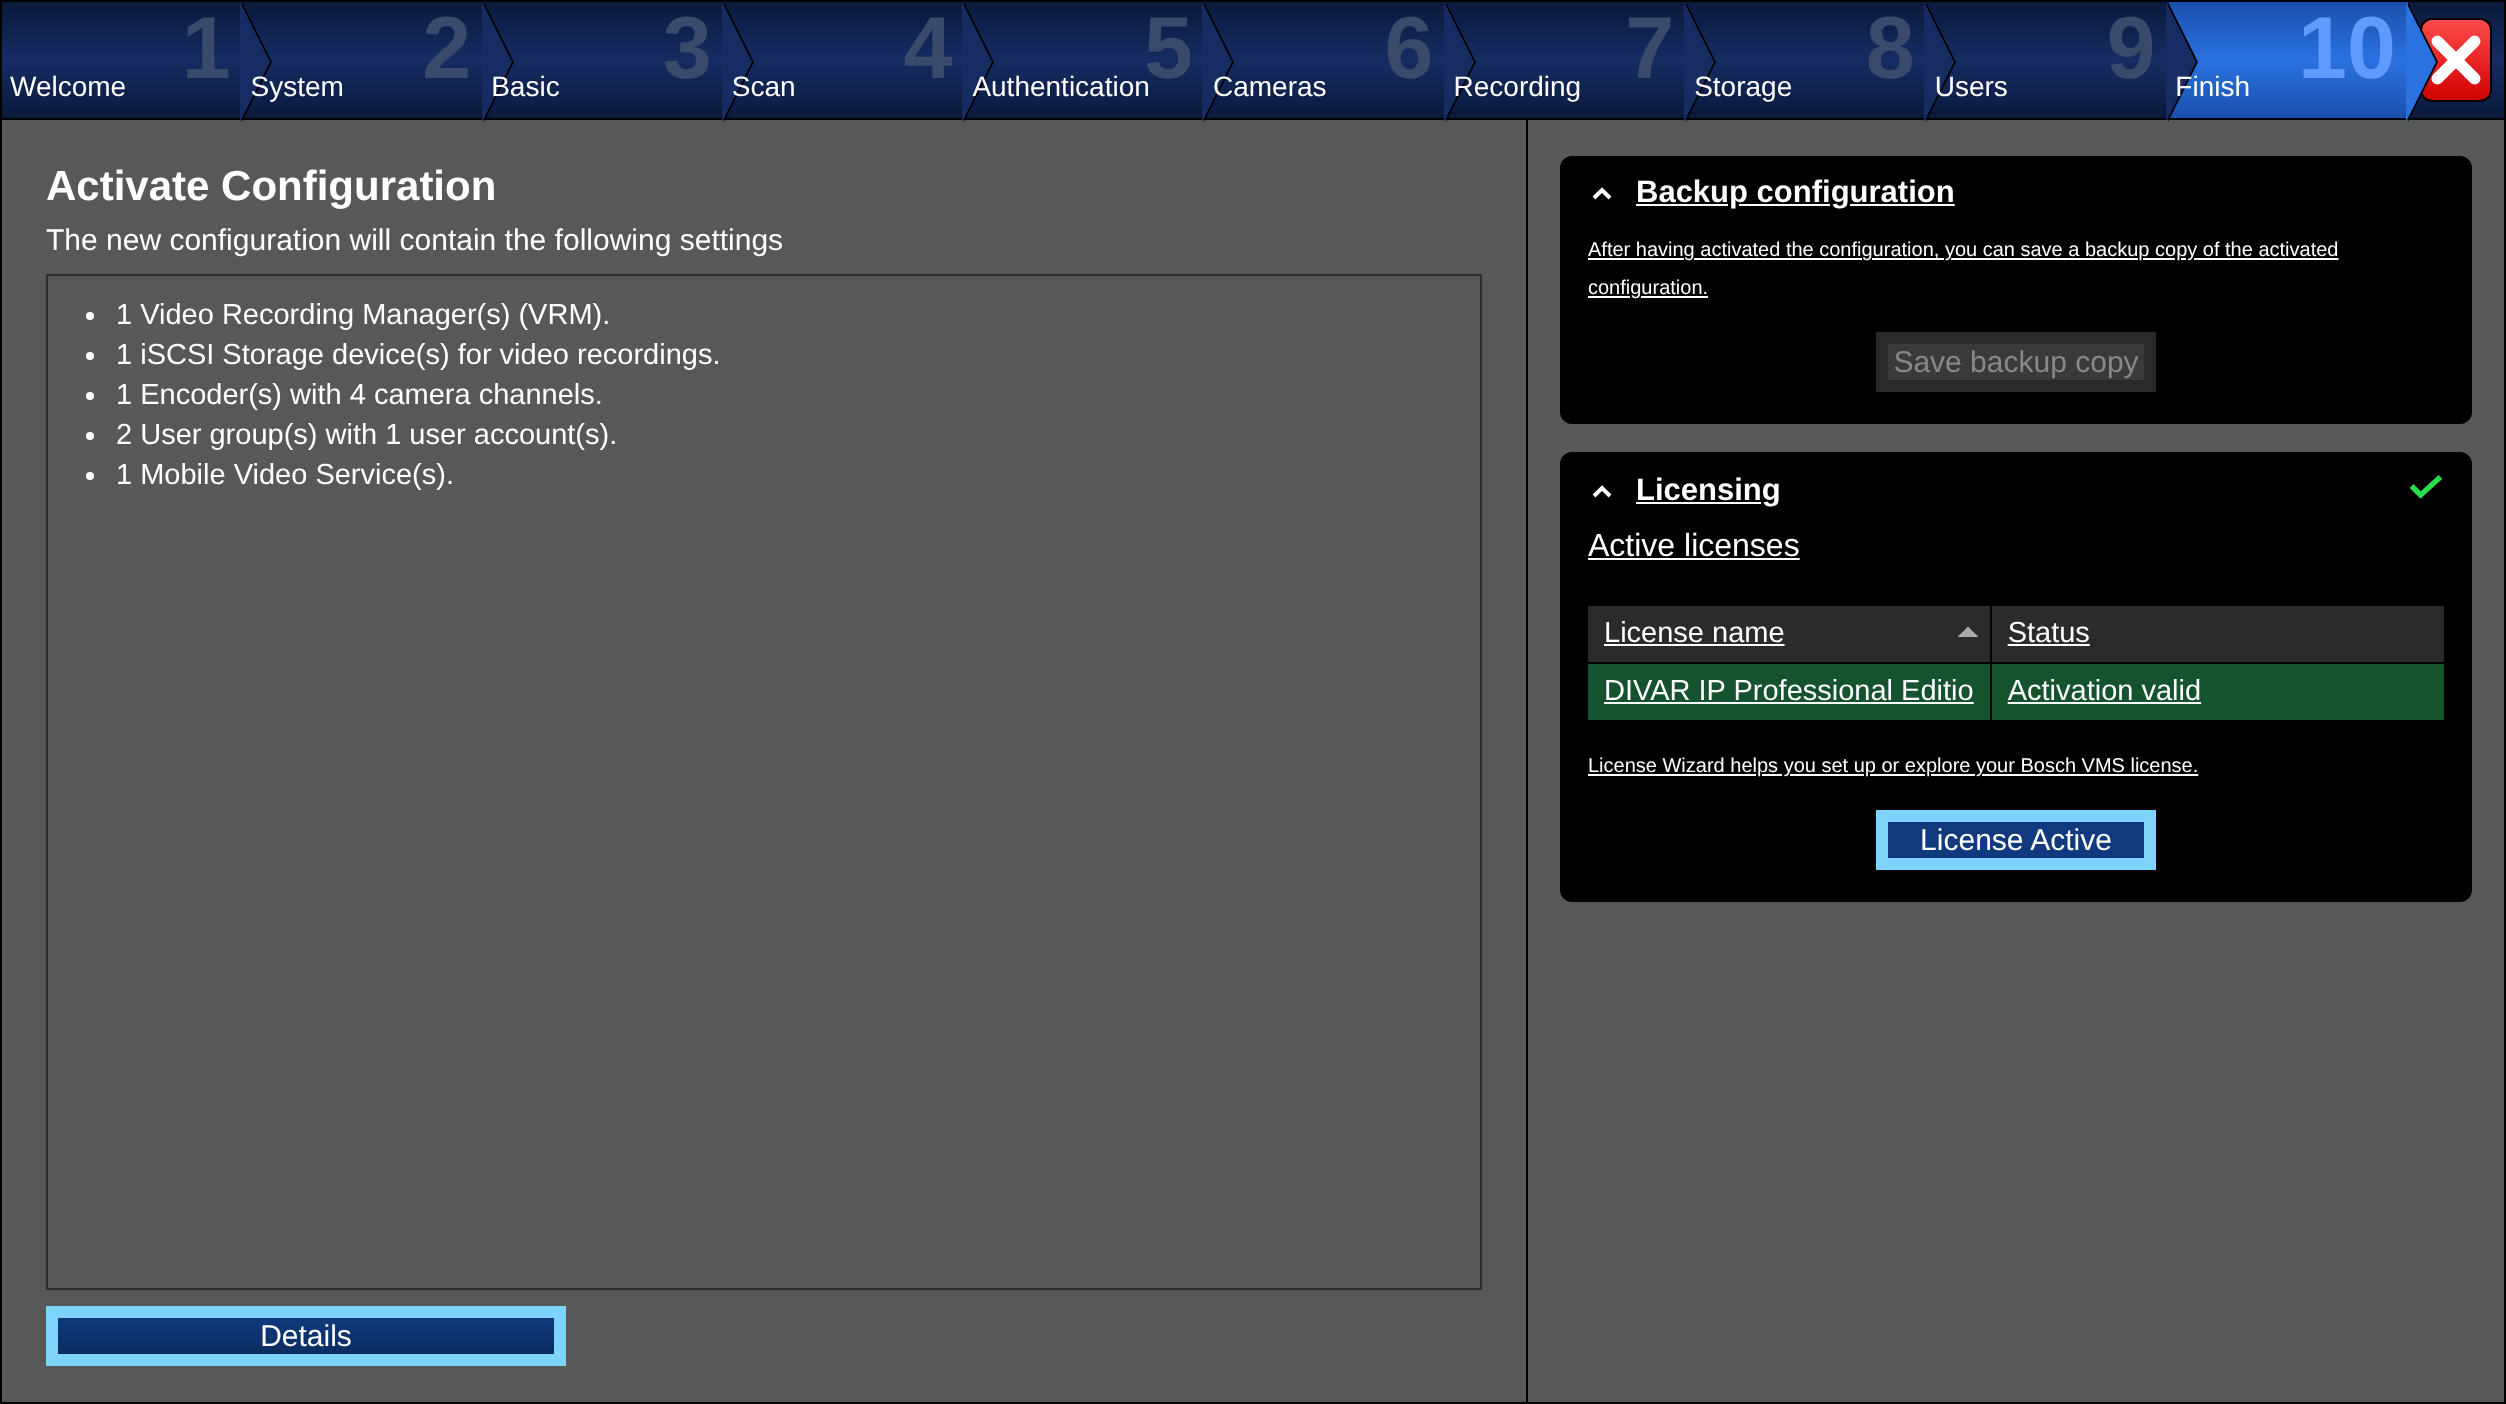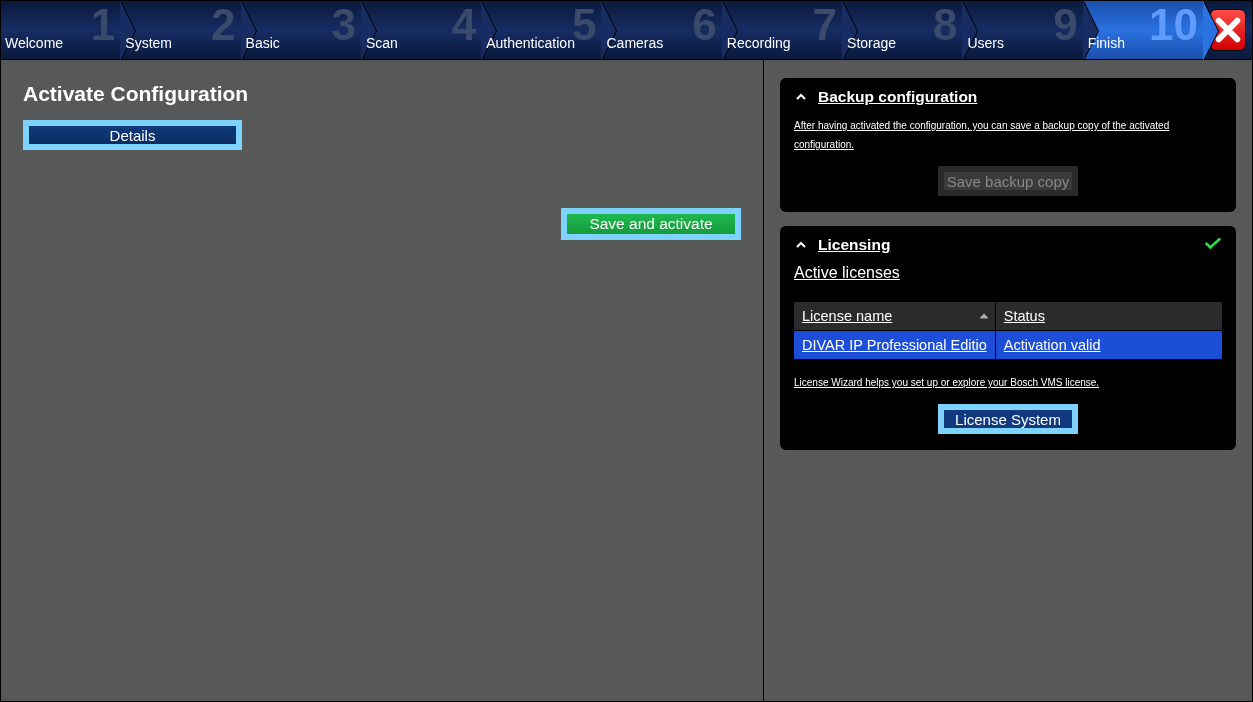--- a/index.html
+++ b/index.html
@@ -37,41 +37,41 @@
   .subtitle { font-size: 15px; margin-bottom: 8px; }
   .list-box { flex:1; border:1px solid #2e2e2e; background:#575858; padding: 10px 8px; overflow:auto; }
   .list-box ul { list-style: disc; padding-left: 26px; }
   .list-box li { font-size: 14.5px; line-height: 20px; }
 
   .btn { display:inline-flex; align-items:center; justify-content:center; height:30px; font-size:15px; color:#fff; border:6px solid #7dd3fc; cursor:pointer; user-select:none; }
   .btn-blue { background: linear-gradient(#103a7d, #0b2c5f); }
   .btn-blue-dark { background:#103a7d; }
   .btn-green { background: linear-gradient(#1fb84d, #159b3d); }
   .btn-disabled { background:#3a3a3a; color:#888; border-color:#2a2a2a; cursor:default; }
-  .btn-details { width: 219px; margin-top:8px; }
+  .btn-details { width: 260px; margin-top:8px; }
   .btn-save { width:180px; align-self:flex-end; margin-top:auto; height:32px; font-size:15.5px; }
   .btn-save-wrap { display:flex; justify-content:flex-end; margin-top:58px; }
 
   
   .panel { background:#000; border-radius:6px; padding: 10px 14px 16px 14px; }
   .panel-head { display:flex; align-items:center; gap:10px; font-size:15.5px; font-weight:bold; margin-bottom:10px; }
   .panel-head .chev { width:14px; height:14px; display:inline-flex; align-items:center; justify-content:center; }
   .panel-head .chev svg { stroke:#fff; stroke-width:2; fill:none; width:12px; height:12px; }
   .panel-head .check { margin-left:auto; }
   .panel-head .check svg { stroke:#2bdc4a; stroke-width:3; fill:none; width:18px; height:14px; }
   .panel p { font-size:10px; line-height:19px; margin-bottom:12px; }
   .panel .btn-row { text-align:center; }
 
   .lic-subhead { font-size:16px; margin: 8px 0 4px 0; }
   table.lic { width:100%; border-collapse:collapse; font-size:14.5px;margin-top:20px; }
   table.lic th, table.lic td { text-align:left; padding:6px 8px; }
   table.lic th { background:#2b2b2b; font-weight:normal; position:relative; }
   table.lic th .sort { position:absolute; right:6px; top:50%; transform:translateY(-50%); }
   table.lic th .sort svg { width:10px; height:10px; stroke:#aaa; fill:#aaa; }
-  table.lic td { background:#1d4ed8; border-top:1px solid #000; }
+  table.lic td { background:#14532d; border-top:1px solid #000; }
   table.lic .col-name { width:44%; border-right:1px solid #000; overflow:hidden; white-space:nowrap; text-overflow:clip; }
 
   .lic-help { margin-top:14px; }
 </style>
 </head>
 <body>
 
 <div class="wizard-nav">
   <div class="step">
       <span class="num">1</span>
@@ -118,28 +118,33 @@
       <svg viewBox="0 0 24 24">
           <path d="M4 4 L20 20 M20 4 L4 20"></path>
         </svg>
     </div>
   </div>
 </div>
 
 <div class="main">
   <div class="left">
     <h1 class="title">Activate Configuration</h1>
+    <div class="subtitle">The new configuration will contain the following settings</div>
+    <div class="list-box">
+      <ul>
+        <li>1 Video Recording Manager(s) (VRM).</li>
+        <li>1 iSCSI Storage device(s) for video recordings.</li>
+        <li>1 Encoder(s) with 4 camera channels.</li>
+        <li>2 User group(s) with 1 user account(s).</li>
+        <li>1 Mobile Video Service(s).</li>
+      </ul>
+    </div>
     <div class="btn btn-blue btn-details">
         <span>Details</span>
       </div>
-    <div class="btn-save-wrap">
-      <div class="btn btn-green btn-save">
-          <span>Save and activate</span>
-        </div>
-    </div>
   </div>
 
   <div class="right">
 
     <div class="panel">
       <div class="panel-head">
         <span class="chev">
             <svg viewBox="0 0 12 12">
               <path d="M2 8 L6 4 L10 8"></path>
             </svg>
@@ -182,18 +187,18 @@
         <tbody>
           <tr>
             <td class="col-name">DIVAR IP Professional Editio</td>
             <td>Activation valid</td>
           </tr>
         </tbody>
       </table>
       <p class="lic-help">License Wizard helps you set up or explore your Bosch VMS license.</p>
       <div class="btn-row">
         <div class="btn btn-blue-dark" style="width:140px">
-            <span>License System</span>
+            <span>License Active</span>
           </div>
       </div>
     </div>
   </div>
 </div>
 
 </body></html>

